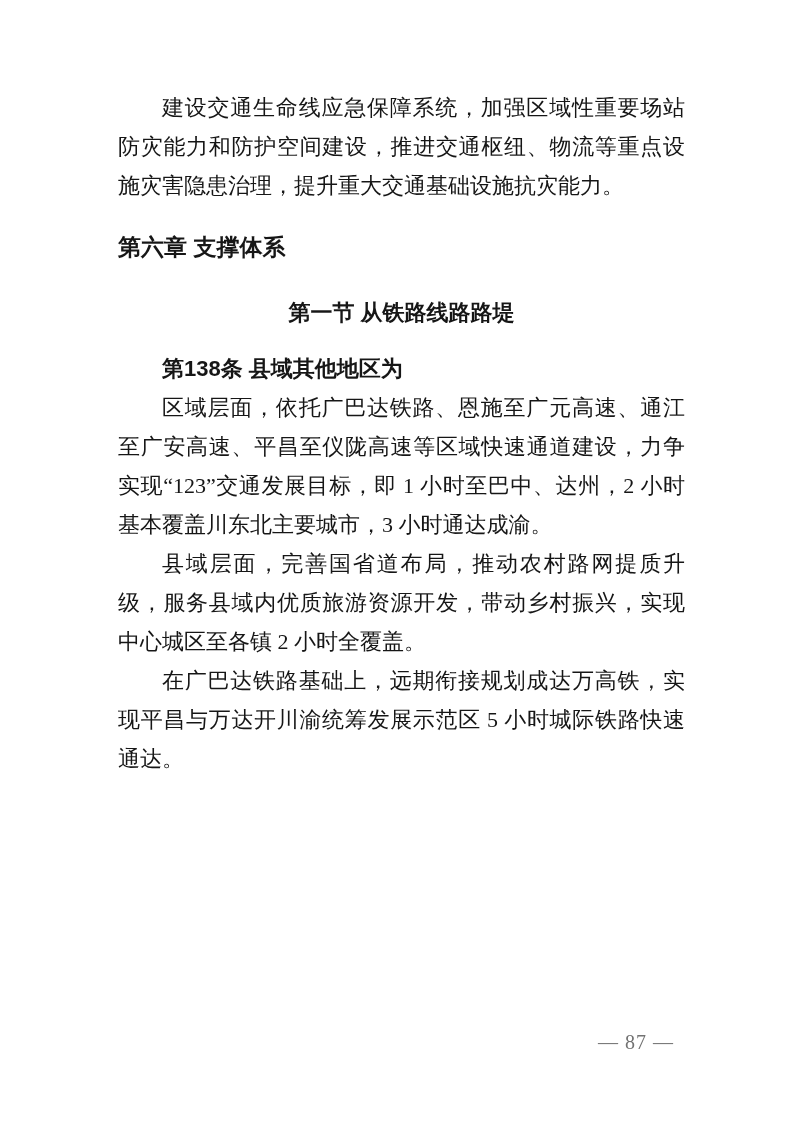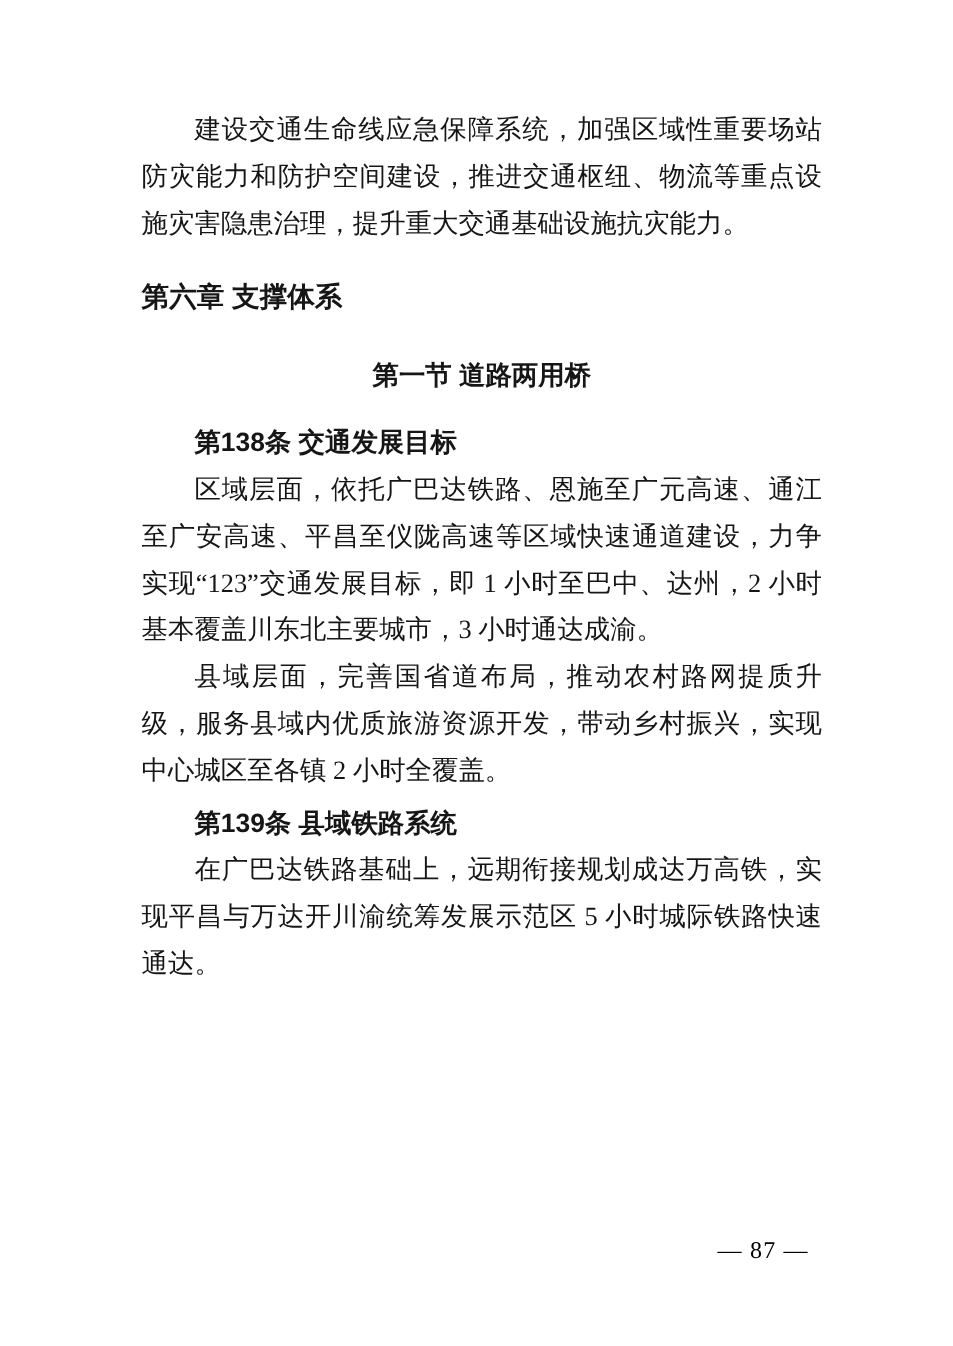--- a/index.html
+++ b/index.html
@@ -68,42 +68,41 @@
     text-underline-offset: 6px;
   }
   .page-number {
     position: absolute;
     top: 1030px;
     right: 120px;
     font-family: "Liberation Serif", "DejaVu Serif", serif;
     font-size: 20px;
     line-height: 24px;
     letter-spacing: 1px;
-    color: #000000;
+    color: #737373;
   }
 </style>
 </head>
 <body>
 
 <div class="page">
   <div class="doc">
 
     <p>建设交通生命线应急保障系统，加强区域性重要场站防灾能力和防护空间建设，推进交通枢纽、物流等重点设施灾害隐患治理，提升重大交通基础设施抗灾能力。</p>
 
     <p class="chapter-heading">第六章 支撑体系</p>
 
-    <p class="section-heading">第一节 道路两用桥</p>
+    <p class="section-heading">第一节 从铁路线路路堤</p>
 
-    <p class="article-heading first">第138条 交通发展目标</p>
+    <p class="article-heading first">第138条 县域其他地区为</p>
 
     <p>区域层面，依托广巴达铁路、恩施至广元高速、通江至广安高速、平昌至仪陇高速等区域快速通道建设，力争实现“123”交通发展目标，即 1 小时至巴中、达州，2 小时基本覆盖川东北主要城市，3 小时通达成渝。</p>
 
     <p>县域层面，完善国省道布局，推动农村路网提质升级，服务县域内优质旅游资源开发，带动乡村振兴，实现中心城区至各镇 2 小时全覆盖。</p>
 
-    <p class="article-heading second">第139条 县域铁路系统</p>
 
     <p>在广巴达铁路基础上，远期衔接规划成达万高铁，实现平昌与万达开川渝统筹发展示范区 5 小时城际铁路快速通达。</p>
 
 
 
   </div>
 
   <div class="page-number">— 87 —</div>
 </div>
 

